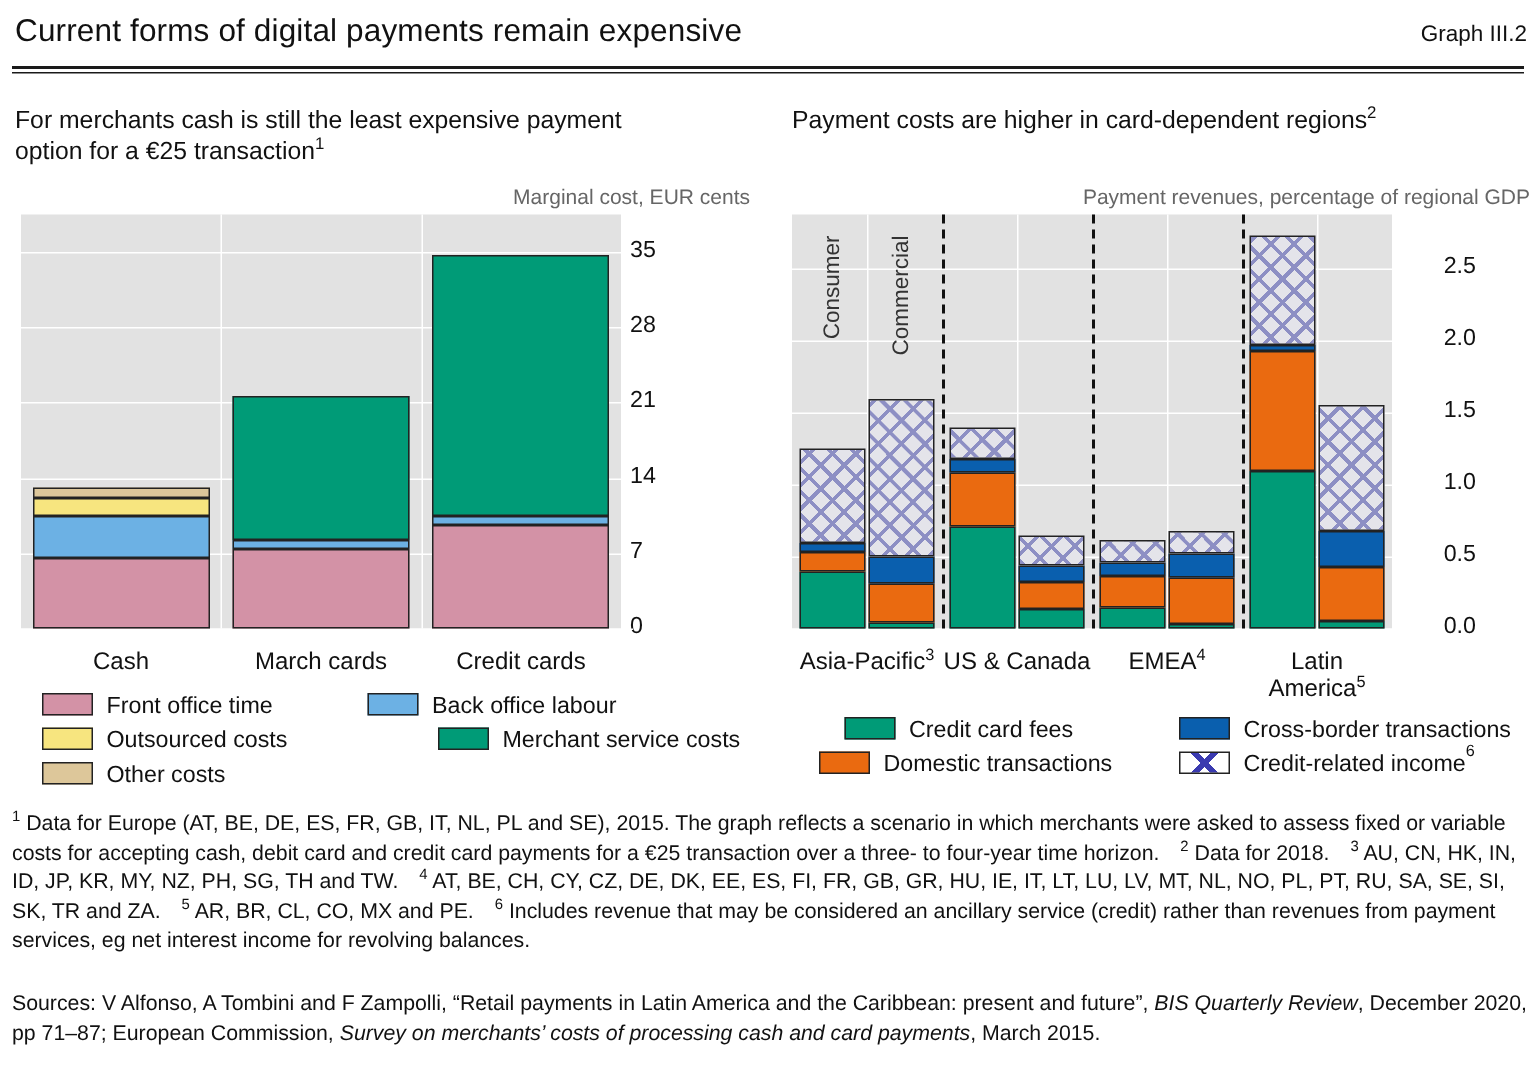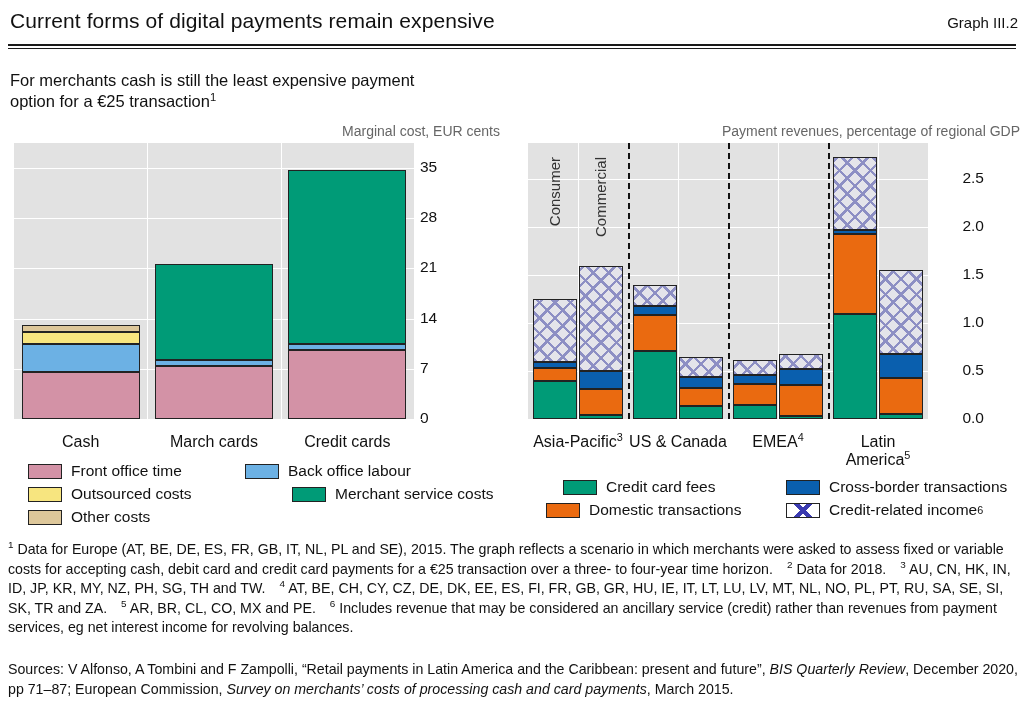--- a/index.html
+++ b/index.html
@@ -50,21 +50,21 @@
   .bar{position:absolute;bottom:0;}
   .seg{position:absolute;left:0;width:100%;box-sizing:border-box;border:1px solid #222;}
 
   .cat{position:absolute;font-size:16px;color:#111;text-align:center;}
 
   .vlabel{position:absolute;font-size:15px;color:#333;
           writing-mode:vertical-rl;transform:rotate(180deg);white-space:nowrap;}
 
   
   .legend{position:absolute;font-size:15.5px;color:#111;}
-  .lg-item{position:absolute;display:flex;align-items:center;white-space:nowrap;}
+  .lg-item{position:absolute;display:flex;white-space:nowrap;}
   .swatch{width:34px;height:15px;border:1px solid #222;margin-right:9px;box-sizing:border-box;display:inline-block;flex:0 0 auto;}
 
   
   .hatch{
     background-color:#e4e4ea;
     background-image:
       repeating-linear-gradient(45deg, #8d8fc4 0 2.5px, transparent 2.5px 11px),
       repeating-linear-gradient(-45deg, #8d8fc4 0 2.5px, transparent 2.5px 11px);
   }
   .swatch.hatch{
@@ -90,20 +90,23 @@
   <div class="hdr">
     <div class="hdr-title">Current forms of digital payments remain expensive</div>
     <div class="hdr-graphno">Graph III.2</div>
   </div>
   <div class="rule-top"></div>
   <div class="rule-top2"></div>
 
   <div class="sub sub-left">
     <span>For merchants cash is still the least expensive payment</span><br>
     <span>option for a €25 transaction</span><sup>1</sup>
+  </div>
+  <div class="sub sub-right">
+    <span>Payment costs are higher in card-dependent regions</span><sup>2</sup>
   </div>
 
   <div class="unit unit-left">Marginal cost, EUR cents</div>
   <div class="unit unit-right">Payment revenues, percentage of regional GDP</div>
 
   <div class="plot" id="plotL">
       <div class="gridline" style="top: 276px;"></div>
       <div class="gridline" style="top: 226px;"></div>
       <div class="gridline" style="top: 176px;"></div>
       <div class="gridline" style="top: 125px;"></div>

